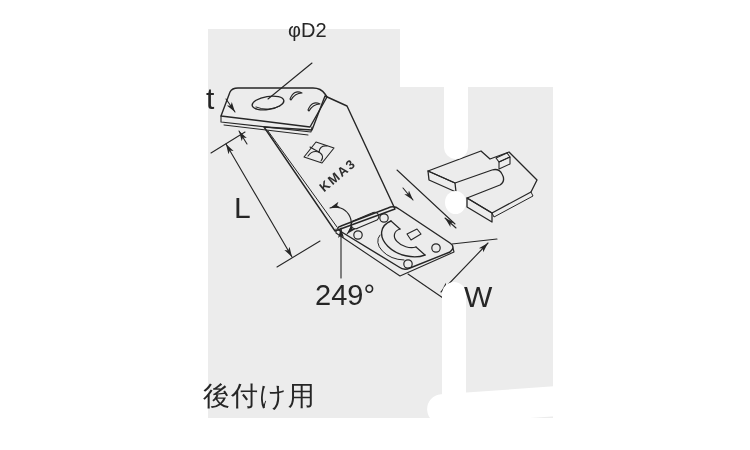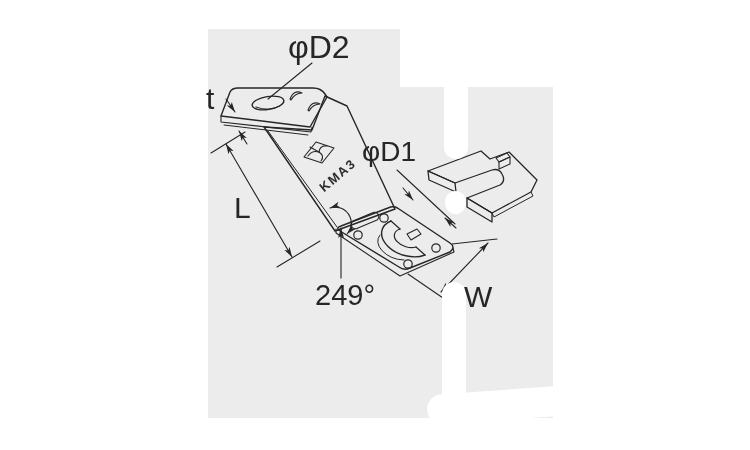--- a/index.html
+++ b/index.html
@@ -11,21 +11,21 @@
   .panel-left{left:208px;top:29px;width:192px;height:389px;}
   .panel-right{left:400px;top:87px;width:153px;height:331px;}
   .art{position:absolute;left:0;top:0;}
   .streak{position:absolute;background:#ffffff;}
   .streak-top{left:444px;top:78px;width:24px;height:81px;border-radius:0 0 12px 12px;}
   .streak-dot{left:445px;top:191px;width:21px;height:23px;border-radius:50%;}
   .streak-mid{left:442px;top:282px;width:24px;height:127px;border-radius:12px;}
   .streak-corner{left:427px;top:390px;width:150px;height:30px;border-radius:15px;transform:rotate(-4deg);}
   .label{position:absolute;white-space:nowrap;line-height:1;}
   .lbl-t{left:206px;top:84px;font-size:30px;}
-  .lbl-d2{left:288px;top:31px;font-size:32px;text-align:center;}
+  .lbl-d2{left:288px;top:20px;font-size:20px;text-align:center;}
   .lbl-d1{left:362px;top:138px;font-size:28px;}
   .lbl-L{left:234px;top:193px;font-size:30px;}
   .lbl-angle{left:315px;top:281px;font-size:29px;}
   .lbl-W{left:464px;top:282px;font-size:30px;}
   .lbl-model{left:317px;top:184px;font-size:13px;letter-spacing:1.5px;
     transform:rotate(-40deg);transform-origin:0 0;font-weight:bold;color:#2e2e2e;}
   .lbl-caption{left:203px;top:383px;font-size:27px;letter-spacing:1px;}
 </style>
 </head>
 <body>
@@ -130,18 +130,18 @@
     </g>
   </svg>
 
   <div class="streak streak-top"></div>
   <div class="streak streak-dot"></div>
   <div class="streak streak-mid"></div>
   <div class="streak streak-corner"></div>
 
   <div class="label lbl-t">t</div>
   <div class="label lbl-d2">φD2</div>
-  <div class="label lbl-d1">φD1</div>
   <div class="label lbl-L">L</div>
   <div class="label lbl-angle">249°</div>
   <div class="label lbl-W">W</div>
   <div class="label lbl-model">KMA3</div>
+  <div class="label lbl-caption">後付け用</div>
 </div>
 
 </body></html>

